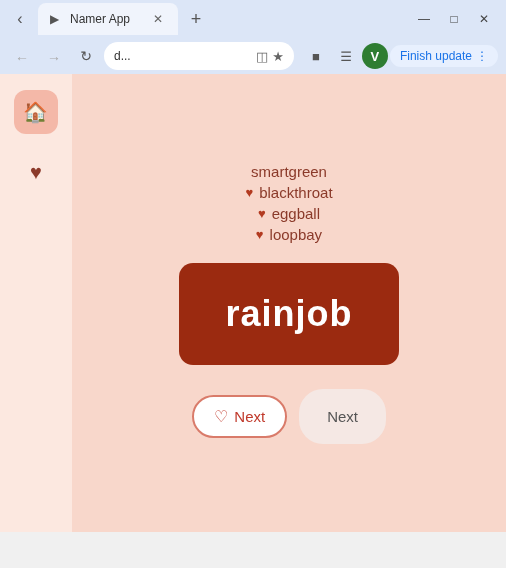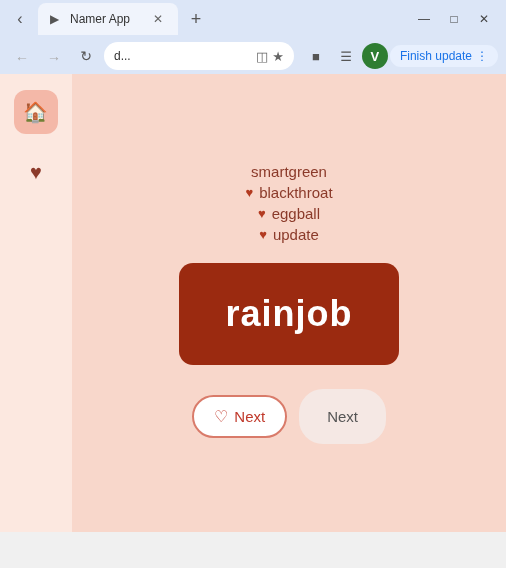--- a/index.html
+++ b/index.html
@@ -410,21 +410,21 @@
       <div class="name-item">
         <span class="heart-icon">♥</span>
         <span>blackthroat</span>
       </div>
       <div class="name-item">
         <span class="heart-icon">♥</span>
         <span>eggball</span>
       </div>
       <div class="name-item">
         <span class="heart-icon">♥</span>
-        <span>update</span>
+        <span>loopbay</span>
       </div>
     </div>
 
     <div class="name-card">
       <div class="name-card-text">
         <span>rain</span><span class="bold-part">job</span>
       </div>
     </div>
 
     <div class="action-buttons">

